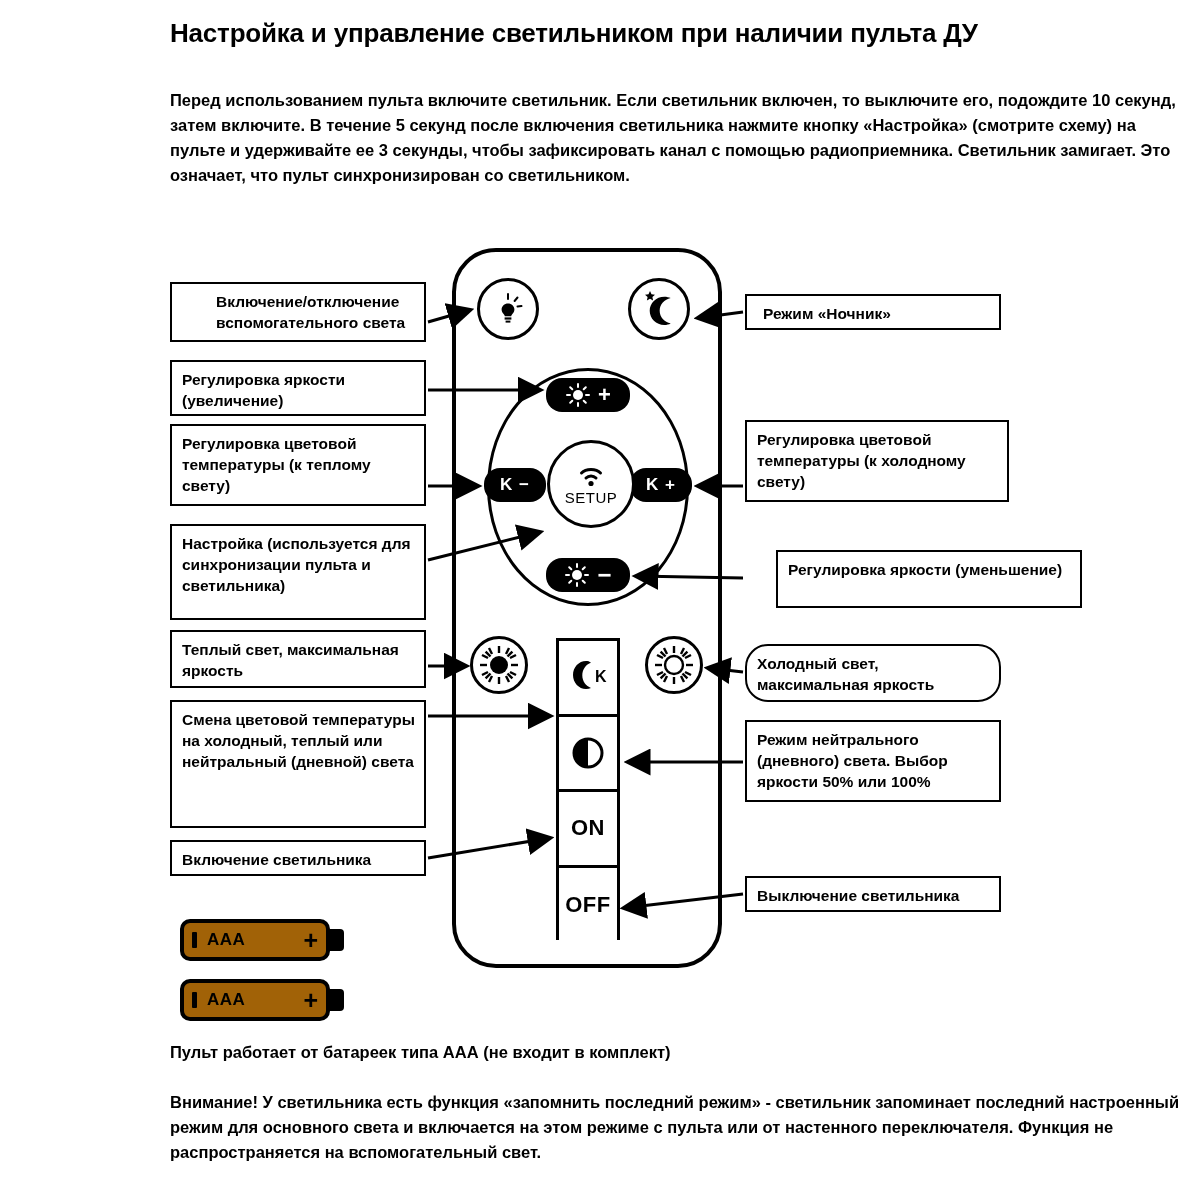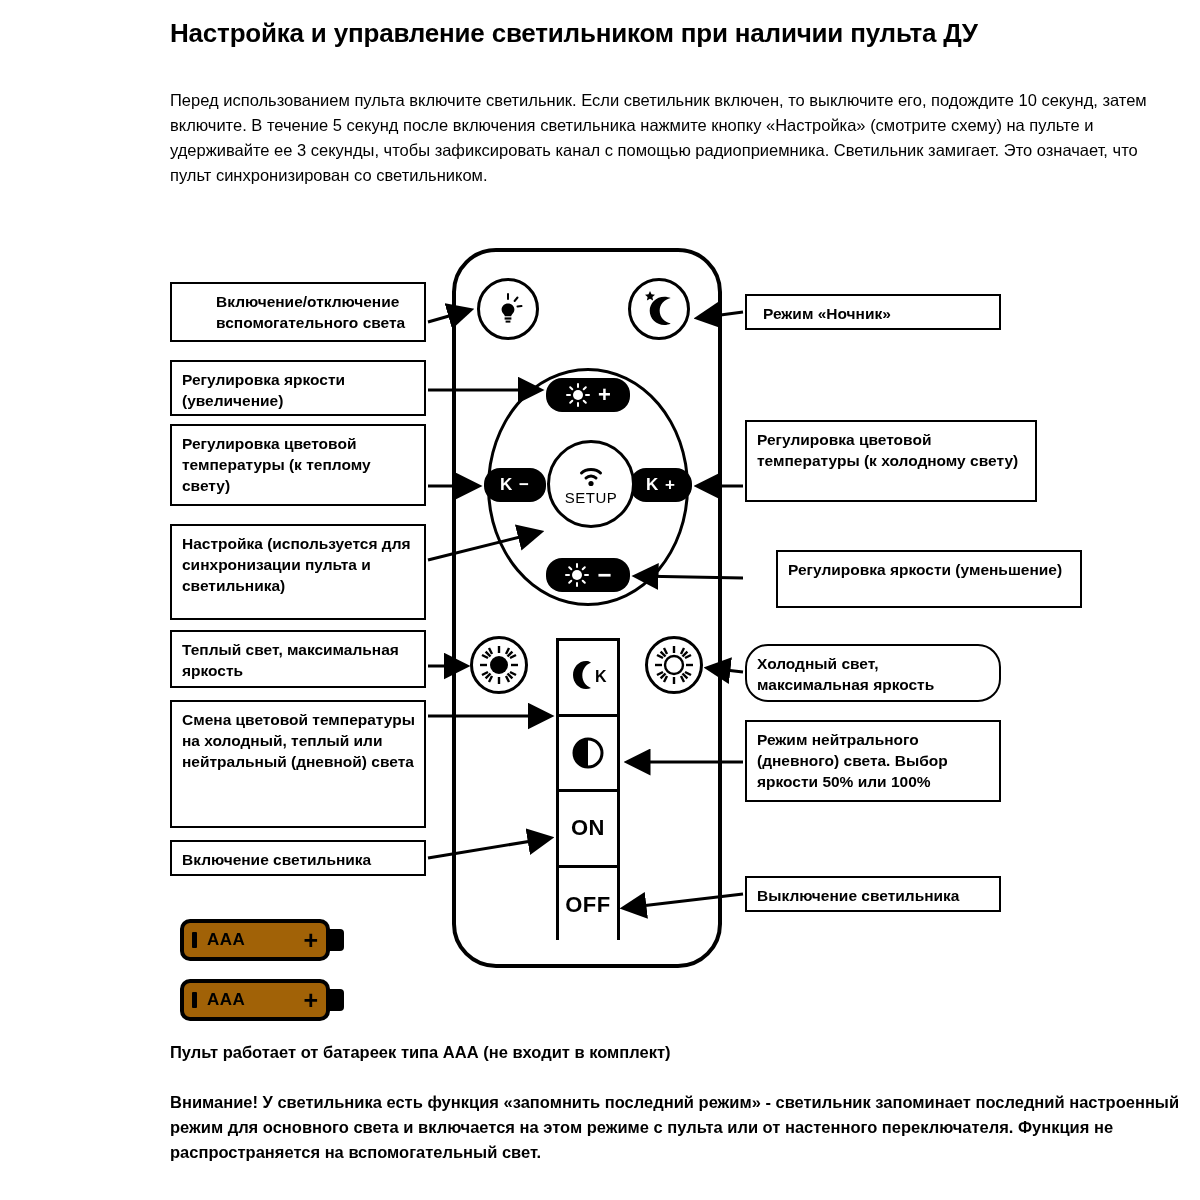--- a/index.html
+++ b/index.html
@@ -25,21 +25,21 @@
     font-size: 26px;
     font-weight: bold;
     letter-spacing: -0.2px;
   }
   #intro {
     position: absolute;
     left: 170px;
     top: 88px;
     width: 1010px;
     font-size: 16.5px;
-    font-weight: normal;
+    font-weight: bold;
     line-height: 25px;
   }
   #battery-note {
     position: absolute;
     left: 170px;
     top: 1043px;
     width: 900px;
     font-size: 16.5px;
     font-weight: bold;
   }
@@ -396,21 +396,21 @@
 </div>
 
 <div class="callout" style="left:170px; top:840px; width:256px; height:36px;">
   <span>Включение светильника</span>
 </div>
 
 <div class="callout" style="left:745px; top:294px; width:256px; height:36px;padding-left:16px;">
   <span>Режим «Ночник»</span>
 </div>
 
-<div class="callout" style="left:745px; top:420px; width:292px; height:82px;">
+<div class="callout" style="left:745px; top:420px; width:264px; height:82px;">
   <span>Регулировка цветовой температуры (к холодному свету)</span>
 </div>
 
 <div class="callout" style="left:745px; top:550px; width:306px; height:58px;margin-left:31px;">
   <span>Регулировка яркости (уменьшение)</span>
 </div>
 
 <div class="callout" style="left:745px; top:644px; width:256px; height:58px;border-radius:23px;">
   <span>Холодный свет, максимальная яркость</span>
 </div>

